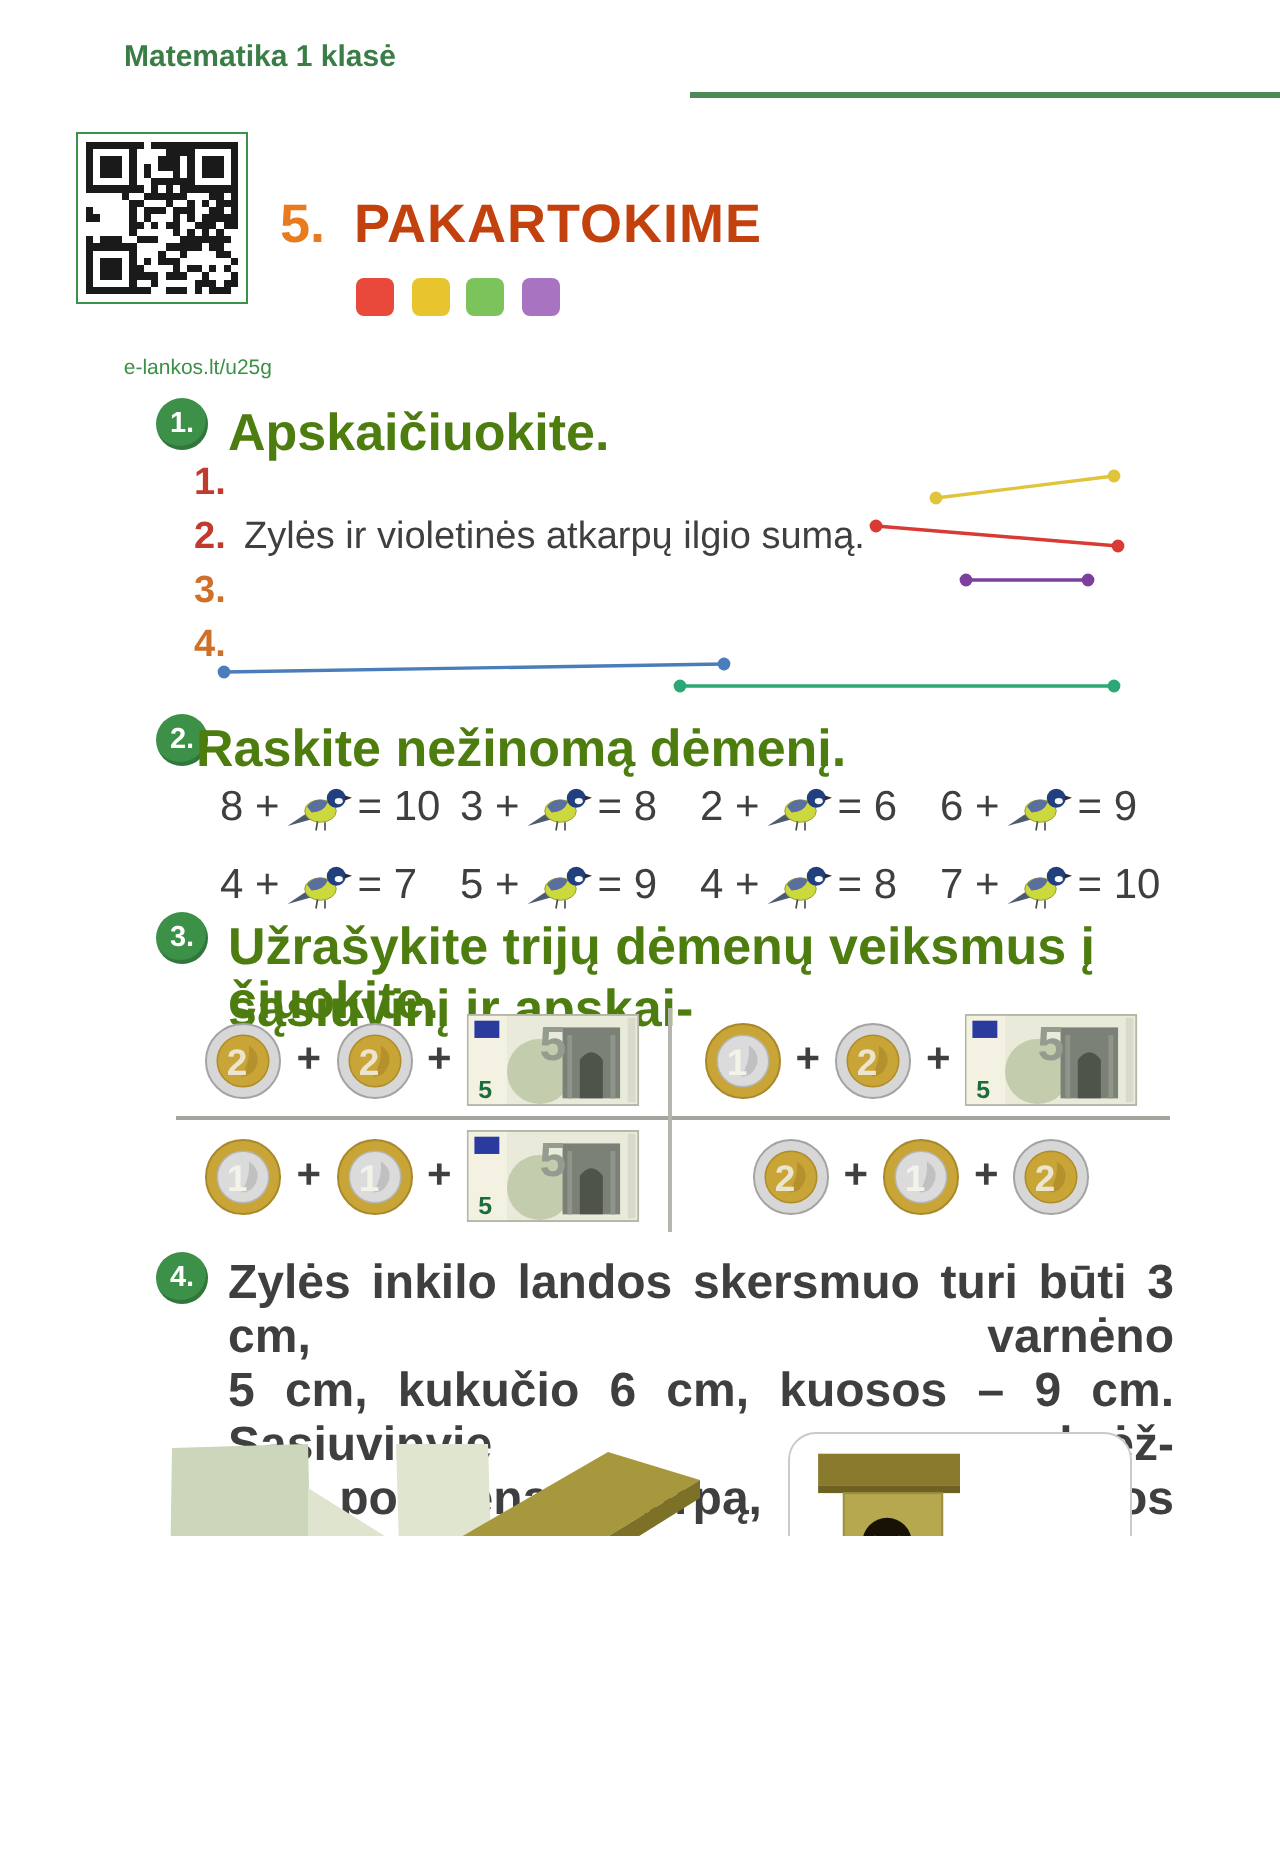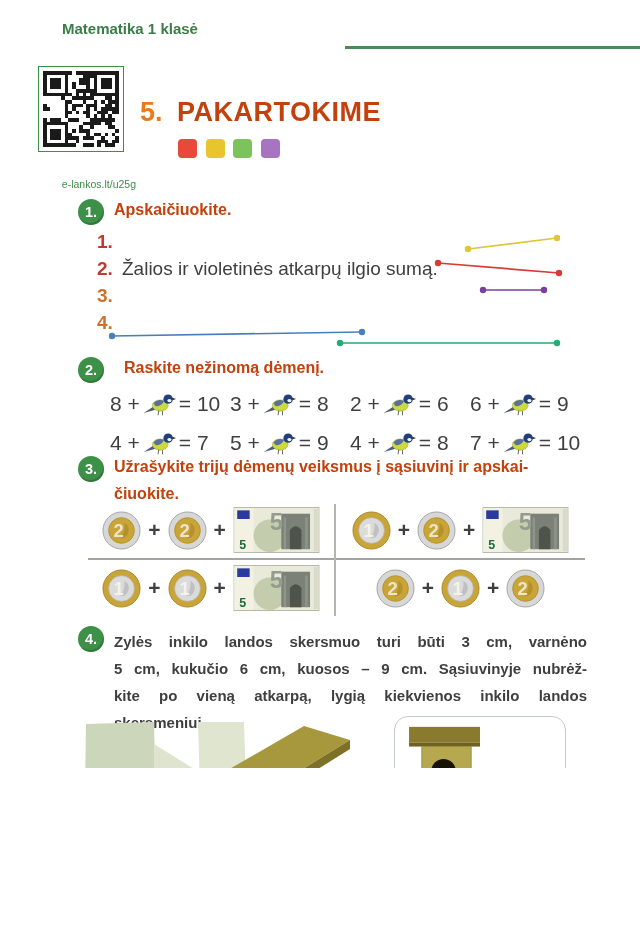--- a/index.html
+++ b/index.html
@@ -15,41 +15,41 @@
   .qr-box svg{width:100%;height:100%;display:block;}
   .qr-caption{left:30px;top:158px;width:106px;text-align:right;font-size:10.5px;color:#3c9047;margin-top:20px;}
   
   .title-num{left:140px;top:97px;font-size:27px;font-weight:bold;color:#e87b1e;}
   .title-label{left:177px;top:97px;font-size:27px;font-weight:bold;color:#c2410c;letter-spacing:.5px;}
   .title-squares{left:178px;top:139px;display:flex;gap:8.5px;}
   .tsq{width:19px;height:19px;border-radius:4px;}
   
   .tcirc{width:26px;height:26px;border-radius:50%;background:#3c9047;color:#fff;font-size:14.5px;font-weight:bold;
          display:flex;align-items:center;justify-content:center;box-shadow:inset -1px -2px 0 rgba(0,0,0,.18);}
-  .thead{font-size:16px;font-weight:bold;color:#c2410c;}
+  .thead{font-size:26px;font-weight:bold;color:#4d7c0f;}
   
   .t1-list{left:97px;top:228px;}
   .t1row{display:flex;height:27.2px;align-items:center;font-size:19px;}
   .t1num{width:25px;font-weight:bold;}
   .t1txt{color:#3f3f3f;}
   
   .seg-overlay{left:0;top:0;width:640px;height:927px;pointer-events:none;z-index:5;}
   
   .eq-grid{left:110px;top:384px;width:480px;display:grid;grid-template-columns:repeat(4,1fr);row-gap:7px;}
   .eq{display:flex;align-items:flex-end;gap:3px;font-size:21px;color:#3f3f3f;height:32px;}
   .eq .bird{width:33px;height:26px;margin-bottom:-1px;flex:none;}
   
   .mcell{display:flex;align-items:center;justify-content:center;gap:7px;}
   .mplus{font-size:21px;font-weight:bold;color:#3f3f3f;}
   .m.coin1,.m.coin2{width:39px;height:39px;flex:none;}
   .m.note5{width:87px;height:46px;flex:none;}
   .grid-h{left:88px;top:558px;width:497px;height:1.6px;background:#a5a5a0;}
   .grid-v{left:334px;top:504px;width:1.6px;height:112px;background:#b5b5b0;}
   
-  .t4-text{left:114px;top:628px;width:473px;font-size:15px;font-weight:bold;line-height:27px;color:#3f3f3f;}
+  .t4-text{left:114px;top:628px;width:473px;font-size:24px;font-weight:bold;line-height:27px;color:#3f3f3f;}
   .t4line{text-align:justify;text-align-last:justify;}
   .t4line.last{text-align-last:left;}
   
   .scene{left:64px;top:712px;width:314px;height:150px;}
   .panel{left:394px;top:716px;width:172px;height:136px;border:1.5px solid #c6ccc6;border-radius:14px;background:#fff;box-sizing:border-box;}
   .panel svg{width:100%;height:100%;display:block;}
   .pill{background:#fdba74;border-radius:13px;padding:2px 13px;font-size:17px;color:#4a4a4a;
         box-shadow:0 1px 2px rgba(0,0,0,.18);white-space:nowrap;z-index:6;}
   .pill-landa{left:293px;top:819px;}
   .pill-skersmuo{left:459px;top:821px;}
@@ -248,32 +248,32 @@
     </div>
 
   <div class="abs tcirc" style="left:78px;top:199px;">1.</div>
   <div class="abs thead" style="left:114px;top:201px;">Apskaičiuokite.</div>
   <div class="abs t1-list">
     <div class="t1row">
       <span class="t1num" style="color: rgb(193, 58, 46);">1.</span>
     </div>
     <div class="t1row">
       <span class="t1num" style="color: rgb(193, 58, 46);">2.</span>
-      <span class="t1txt">Žalios ir violetinės atkarpų ilgio sumą.</span>
+      <span class="t1txt">Zylės ir violetinės atkarpų ilgio sumą.</span>
     </div>
     <div class="t1row">
       <span class="t1num" style="color: rgb(207, 112, 41);">3.</span>
     </div>
     <div class="t1row">
       <span class="t1num" style="color: rgb(207, 112, 41);">4.</span>
     </div>
   </div>
 
   <div class="abs tcirc" style="left:78px;top:357px;">2.</div>
-  <div class="abs thead" style="left:124px;top:359px;">Raskite nežinomą dėmenį.</div>
+  <div class="abs thead" style="left:98px;top:359px;">Raskite nežinomą dėmenį.</div>
   <div class="abs eq-grid">
       <div class="eq">
         <span>8 +</span>
         <svg viewBox="0 0 44 34" class="bird">
           <use href="#sym-bird" xlink:href="#sym-bird"></use>
         </svg>
         <span>= 10</span>
       </div>
       <div class="eq">
         <span>3 +</span>

